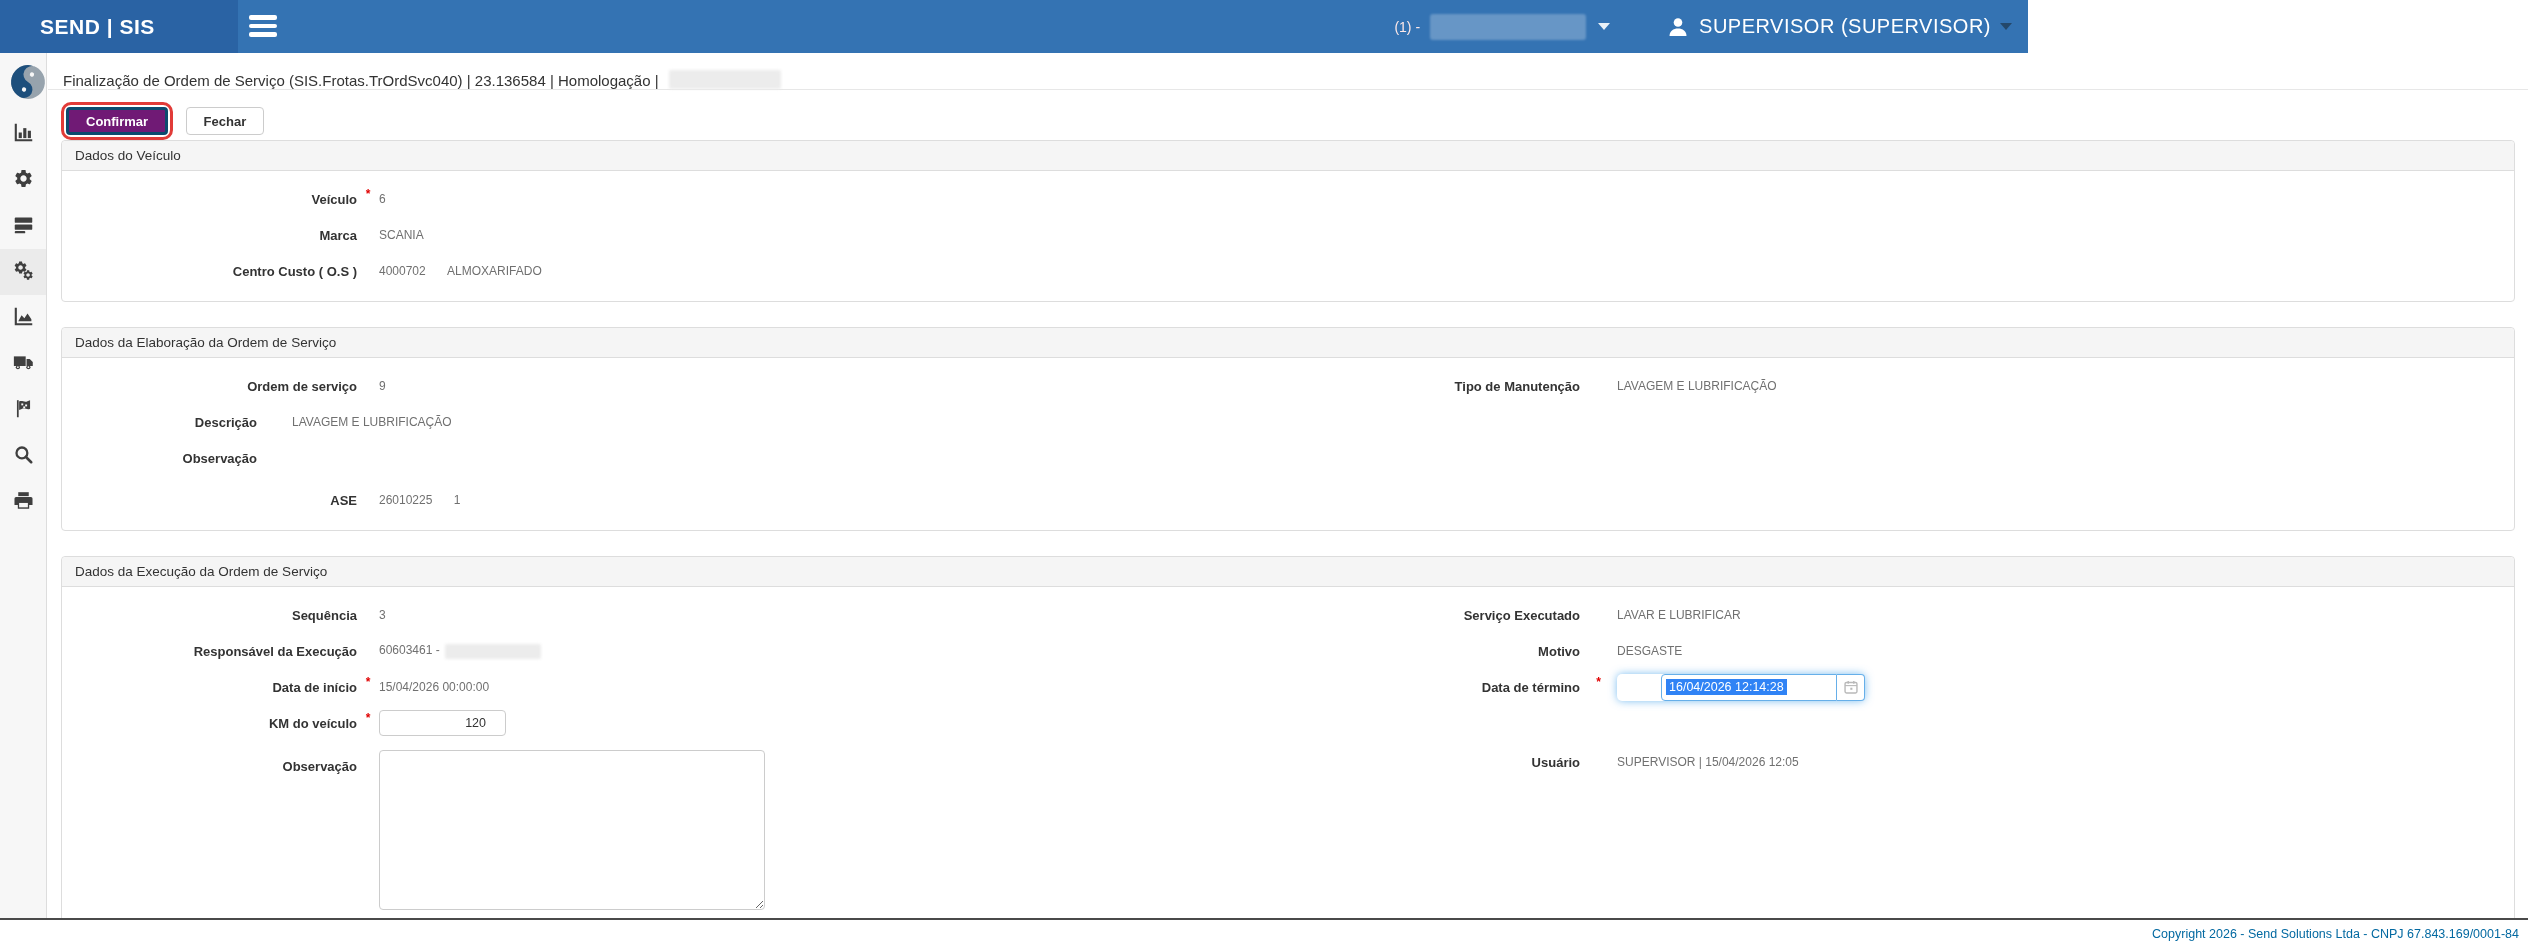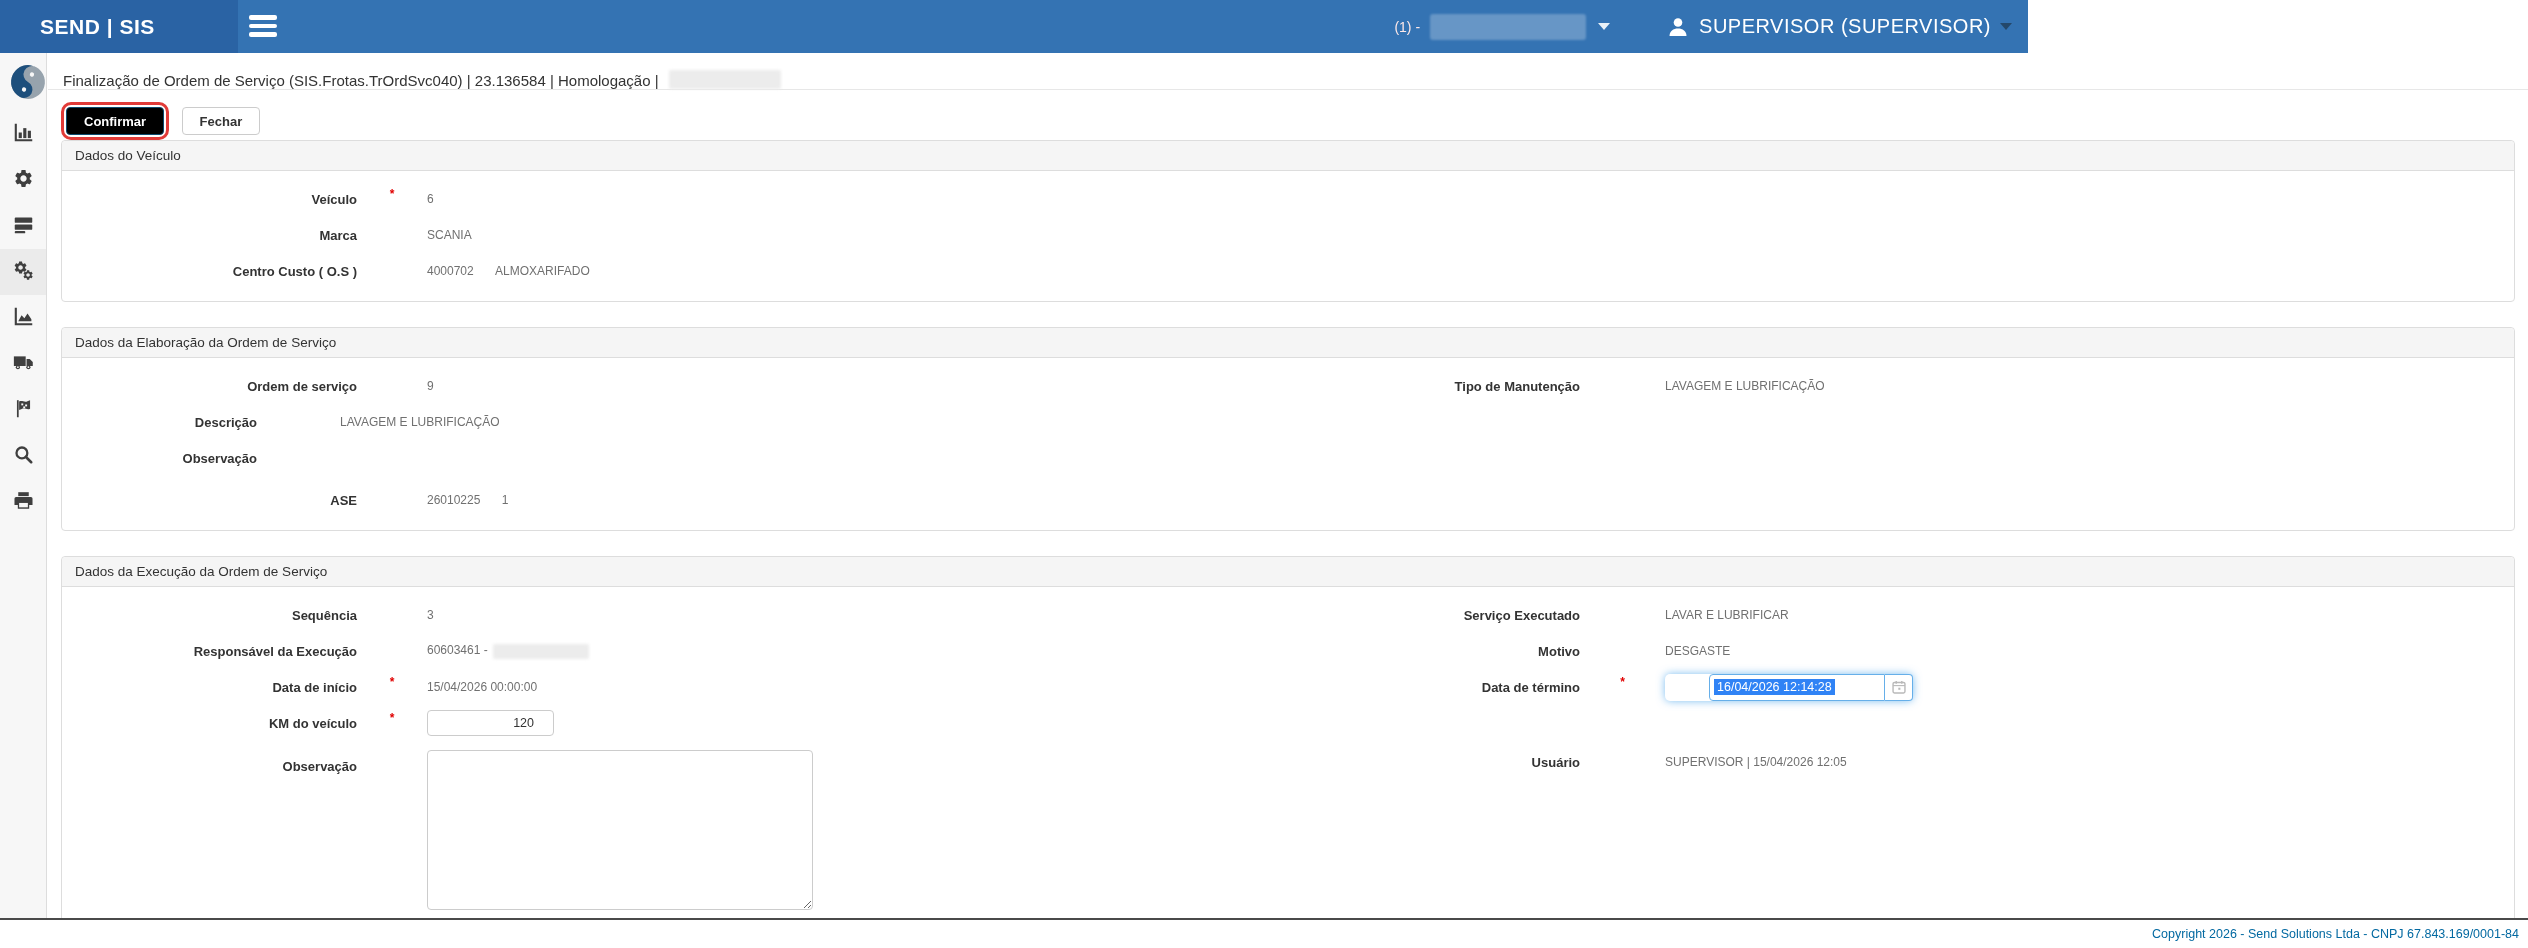--- a/index.html
+++ b/index.html
@@ -38,31 +38,31 @@
     padding-left:15px; font-size:15px; color:#333; }
   .redact { display:inline-block; background:#ececec; border-radius:2px; filter:blur(1.5px); }
   .redact.title { width:112px; height:19px; margin-left:10px; }
   .redact.small { width:46px; height:16px; margin-left:3px; vertical-align:middle; }
   .redact.name { width:96px; height:15px; margin-left:5px; vertical-align:middle; }
 
   .toolbar { padding:12px 0 9px 13px; height:50px; }
   .annotation { display:inline-block; border:3px solid #e13b38; border-radius:10px; padding:2px; }
   .btn { height:28px; font-size:13px; font-weight:bold; border-radius:4px; padding:0 17px; cursor:pointer;
     font-family:"Liberation Sans", sans-serif; }
-  .btn-primary { background:#000000; border:1px solid #0c4a6e; color:#fff; }
+  .btn-primary { background:#701a75; border:3px solid #0c4a6e; color:#fff; }
   .btn-default { background:#fff; border:1px solid #ccc; color:#333; margin-left:8px; }
 
   .content { padding:0 13px; }
   .panel { border:1px solid #ddd; border-radius:4px; background:#fff; margin-bottom:25px; }
   .panel-h { background:#f5f5f5; border-bottom:1px solid #ddd; border-radius:4px 4px 0 0;
     padding:7px 13px; font-size:13.5px; color:#333; }
   .panel-b { padding:10px 0 12px; }
   .cols { display:flex; }
   .col { width:50%; }
-  .frow { display:flex; align-items:center; min-height:36px;gap:24px; }
+  .frow { display:flex; align-items:center; min-height:36px; }
   .lbl { width:295px; text-align:right; font-weight:bold; font-size:13px; color:#333; flex-shrink:0; }
   .lbl.narrow { width:195px; }
   .req { width:22px; flex-shrink:0; text-align:center; color:#e00000; font-size:12px;
     transform:translateY(-5px); font-weight:bold; }
   .frow.shift .req { width:35px; }
   .col-r .lbl { width:292px; }
   .col-r .req { width:37px; }
   .val { font-size:12px; color:#707070; white-space:nowrap; }
   .val .sub { margin-left:18px; }
 

